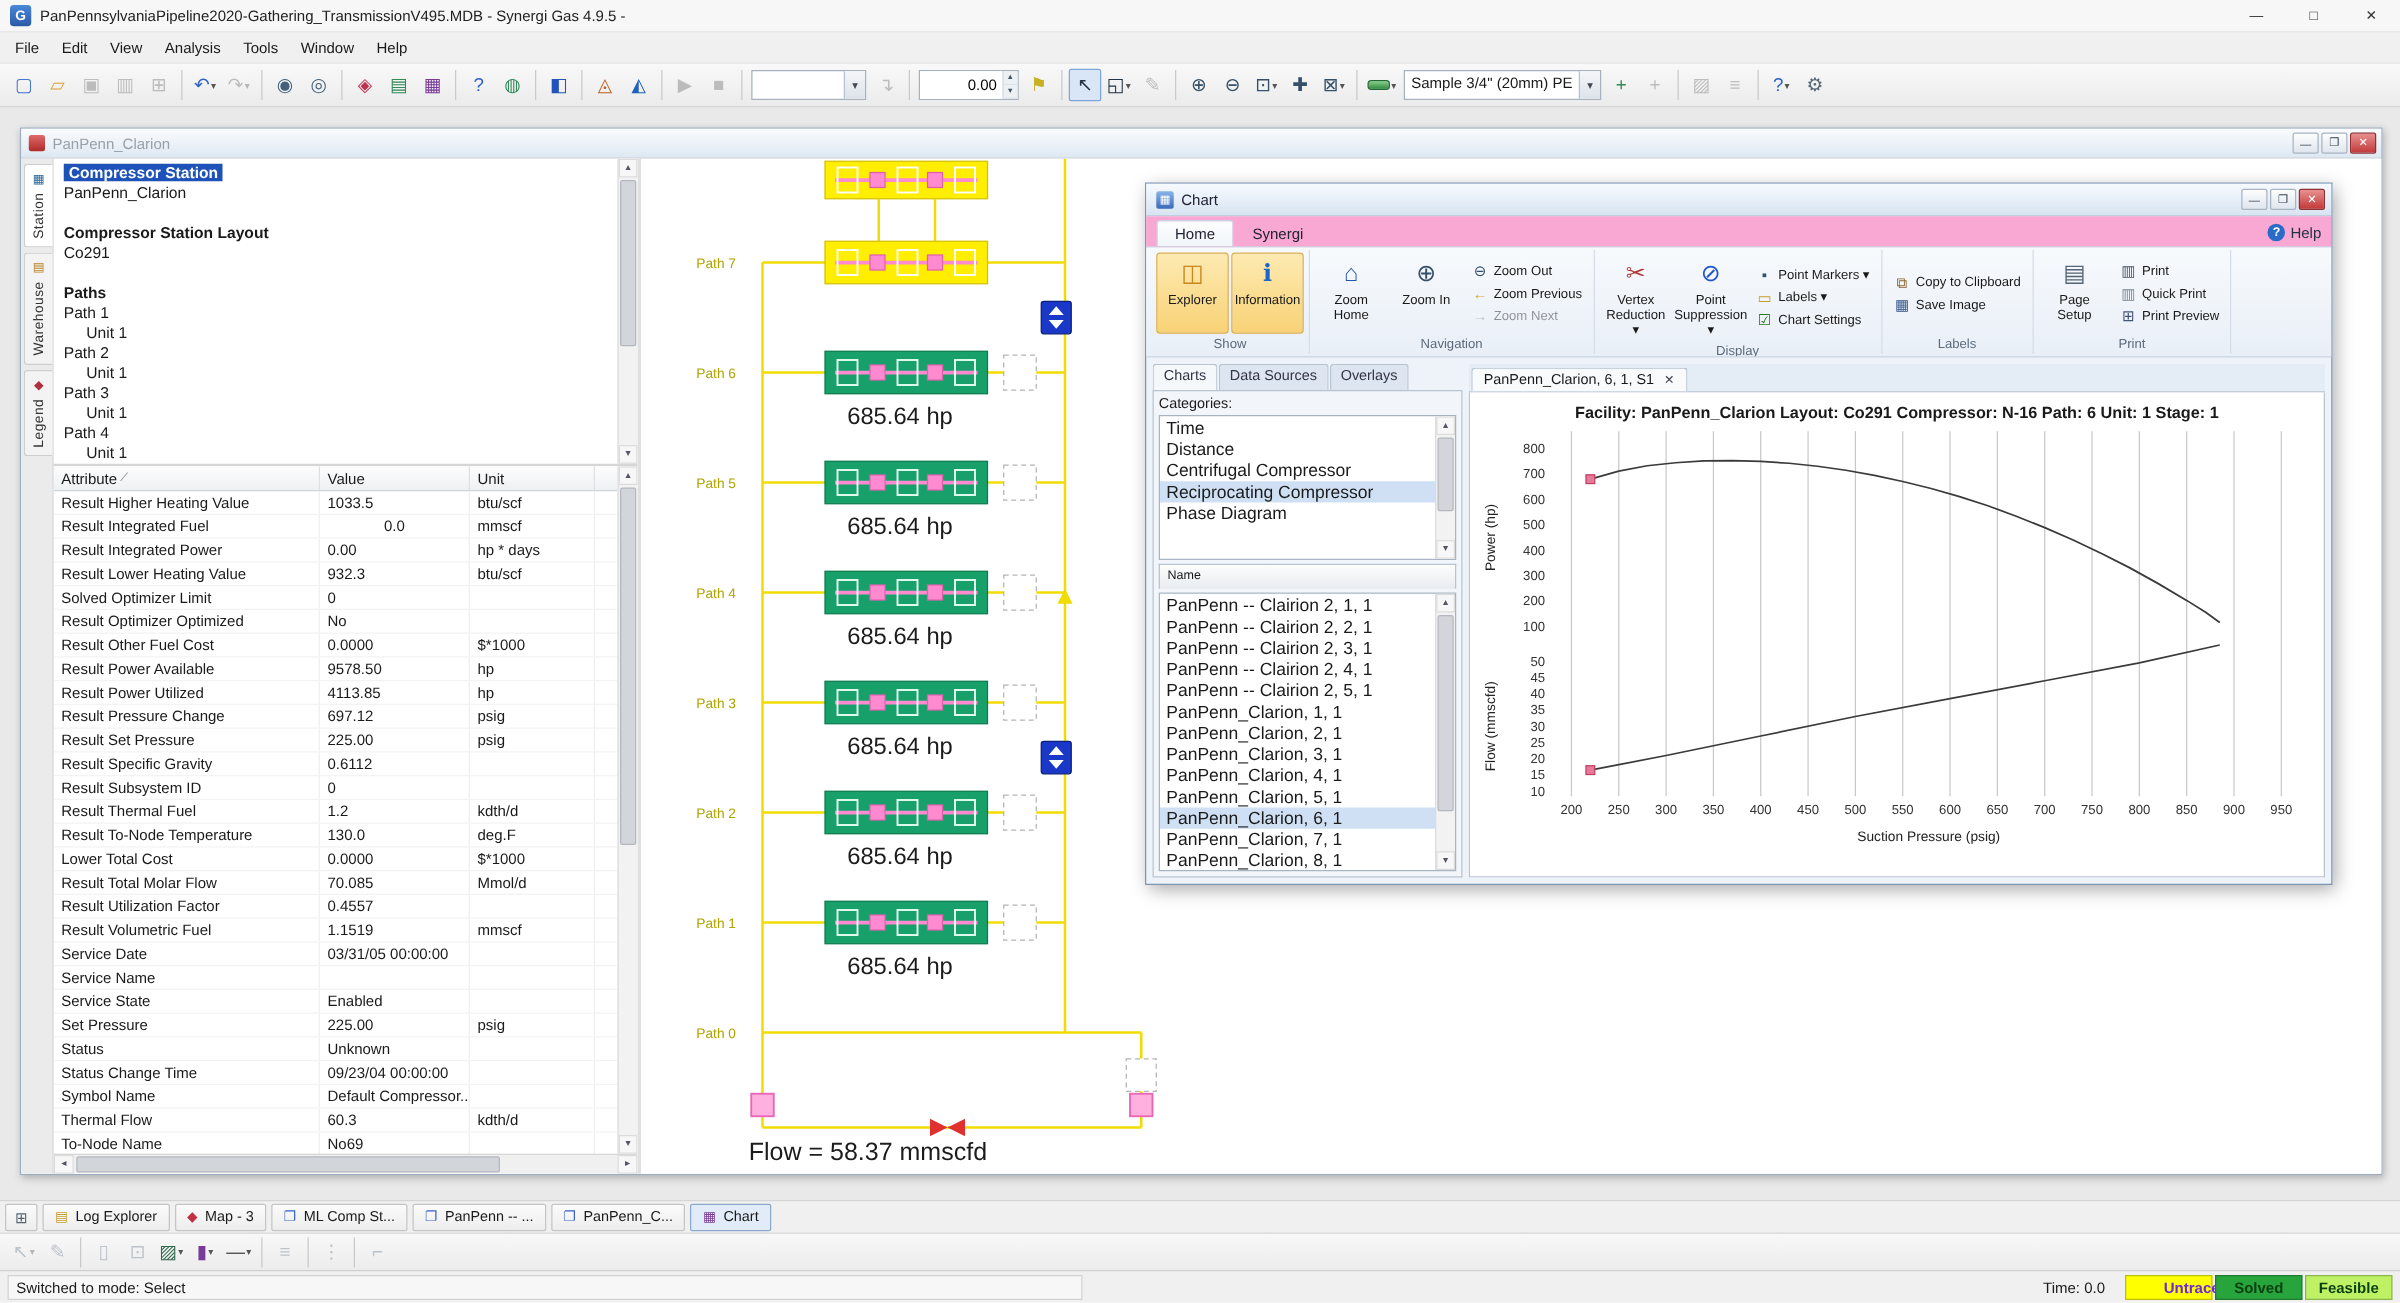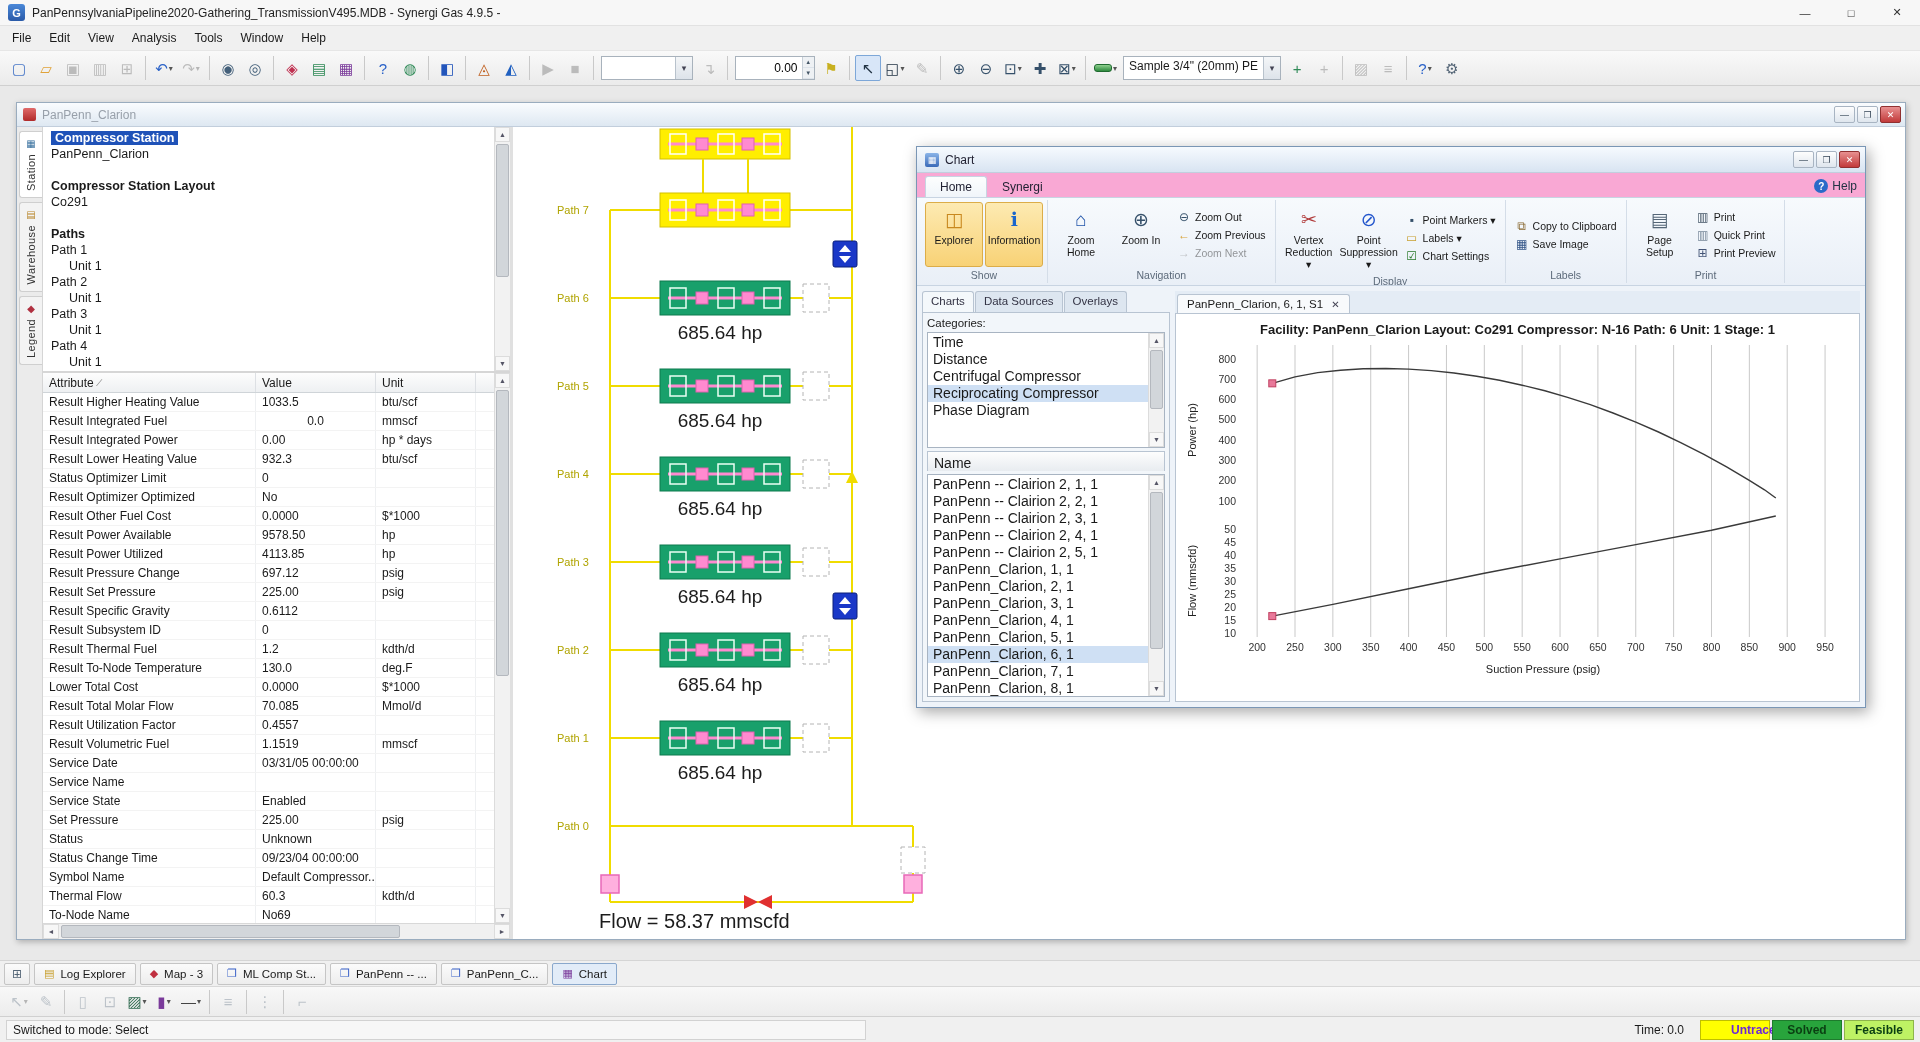--- a/index.html
+++ b/index.html
@@ -101,21 +101,21 @@
 .lt-tabs{display:flex;height:21px;flex:0 0 auto;}
 .ltab{padding:3px 8px;font-size:11.5px;border:1px solid #b8c4d2;border-bottom:0;background:#dde6f0;border-radius:3px 3px 0 0;margin-right:1px;color:#334;}
 .ltab.active{background:#f4f8fb;}
 .lt-panel{flex:1;border:1px solid #b8c4d2;background:#f2f6fa;padding:4px;display:flex;flex-direction:column;gap:3px;overflow:hidden;}
 .cats-label{font-size:11.5px;}
 .listbox{background:#fff;border:1px solid #a8b4c2;display:flex;overflow:hidden;}
 .lb-items{flex:1;overflow:hidden;padding:1px 0;}
 .lb-item{height:17px;line-height:17px;font-size:14px;padding:0 5px;white-space:nowrap;overflow:hidden;}
 .lb-item.selected{background:#cfe0f4;}
 .cats{height:116px;flex:0 0 auto;}
-.name-header{height:20px;background:linear-gradient(#fdfdfd,#e8ecf0);border:1px solid #b8c4d2;border-bottom:0;font-size:14px;padding:3px 6px;flex:0 0 auto;}
+.name-header{height:20px;background:linear-gradient(#fdfdfd,#e8ecf0);border:1px solid #b8c4d2;border-bottom:0;font-size:10px;padding:3px 6px;flex:0 0 auto;}
 .names{flex:1;}
 .cw-main{flex:1;display:flex;flex-direction:column;overflow:hidden;}
 .doc-tabrow{height:23px;display:flex;align-items:flex-end;border-bottom:1px solid #b8c4d2;background:#e4ecf5;flex:0 0 auto;}
 .dtab{display:flex;align-items:center;gap:8px;padding:3px 9px;font-size:11.5px;background:#f8fafc;border:1px solid #b8c4d2;border-bottom:0;border-radius:3px 3px 0 0;margin-left:2px;}
 .dtab-close{font-size:10px;color:#445;}
 .chart-card{flex:1;background:#fff;border:1px solid #b8c4d2;border-top:0;display:flex;flex-direction:column;align-items:center;padding:4px 2px 0;overflow:hidden;}
 .chart-title{font-size:13px;font-weight:bold;padding:4px 0 2px;white-space:nowrap;}
 
 
 .doctabs{height:26px;background:#f0f0f0;border-top:1px solid #d5d5d5;display:flex;align-items:center;padding:1px 4px;gap:4px;flex:0 0 auto;}
@@ -379,21 +379,21 @@
                       <div class="gc" style="width: 213px;">Result Integrated Power</div>
                       <div class="gc" style="width: 120px;">0.00</div>
                       <div class="gc" style="width: 100px;">hp * days</div>
                     </div>
                     <div class="grid-row">
                       <div class="gc" style="width: 213px;">Result Lower Heating Value</div>
                       <div class="gc" style="width: 120px;">932.3</div>
                       <div class="gc" style="width: 100px;">btu/scf</div>
                     </div>
                     <div class="grid-row">
-                      <div class="gc" style="width: 213px;">Status Optimizer Limit</div>
+                      <div class="gc" style="width: 213px;">Solved Optimizer Limit</div>
                       <div class="gc" style="width: 120px;">0</div>
                       <div class="gc" style="width: 100px;"></div>
                     </div>
                     <div class="grid-row">
                       <div class="gc" style="width: 213px;">Result Optimizer Optimized</div>
                       <div class="gc" style="width: 120px;">No</div>
                       <div class="gc" style="width: 100px;"></div>
                     </div>
                     <div class="grid-row">
                       <div class="gc" style="width: 213px;">Result Other Fuel Cost</div>

